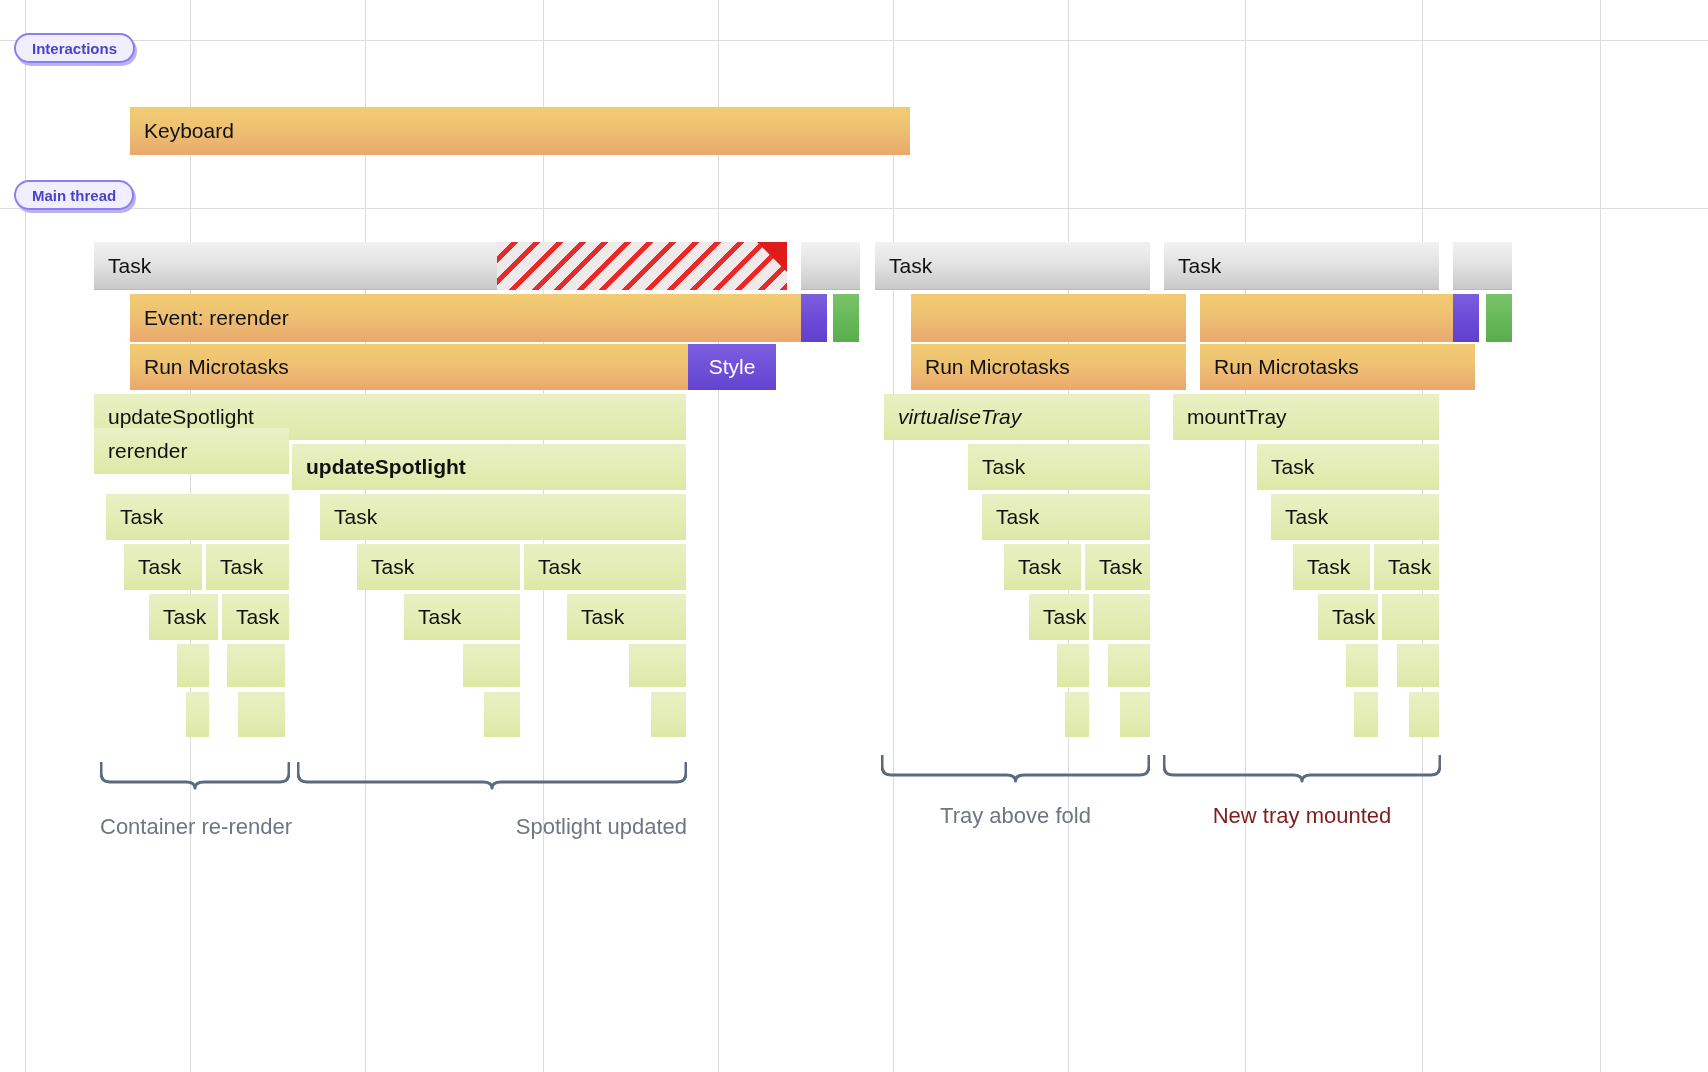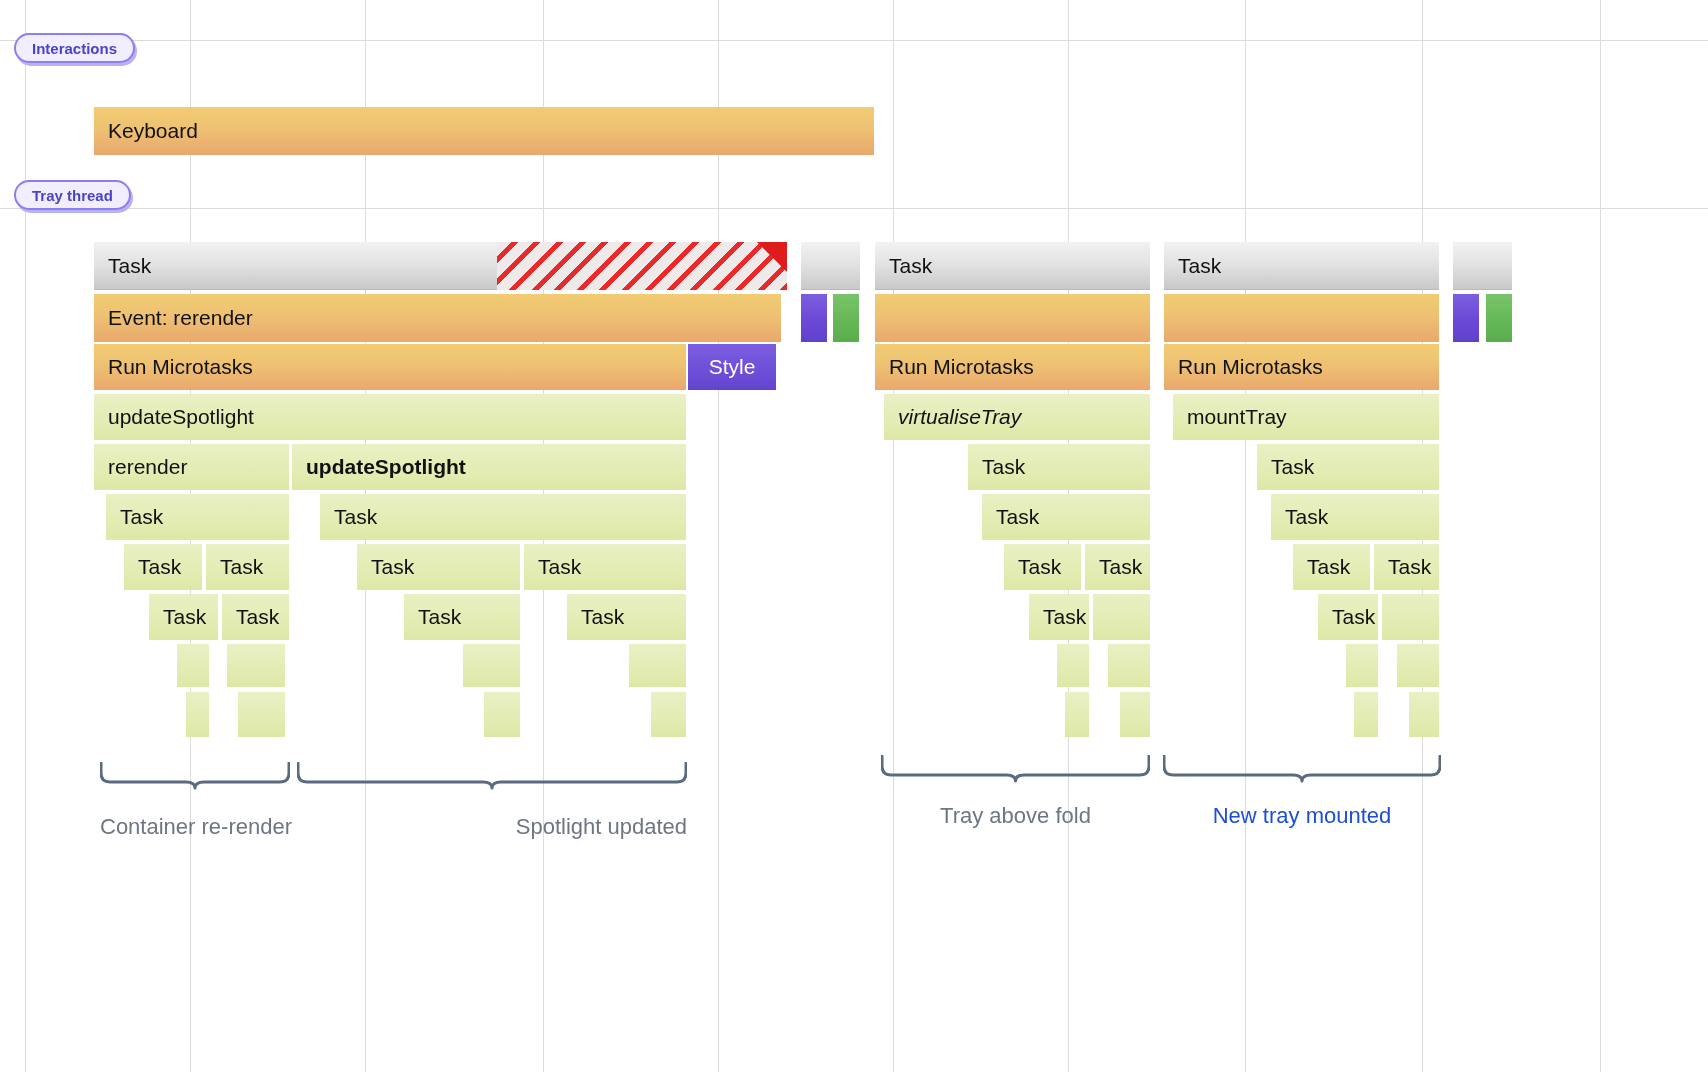--- a/index.html
+++ b/index.html
@@ -43,20 +43,21 @@
   }
   .blk-task {
     background: linear-gradient(to bottom, #f2f2f2 0%, #e3e3e3 45%, #c9c9c9 100%);
     border-bottom: 1px solid #b9b9b9;
   }
   .blk-event {
     background: linear-gradient(to bottom, #f2cf76 0%, #eec островfff 0%, #edc66e 40%, #e8a86a 100%);
   }
   .blk-event {
     background: linear-gradient(to bottom, #f1cc72 0%, #eec173 45%, #e9a86c 100%);
+    margin-left: 36px;
   }
   .blk-fn {
     background: linear-gradient(to bottom, #e9f0c4 0%, #e3ecb3 60%, #dde8a6 100%);
   }
   .blk-style {
     background: linear-gradient(to bottom, #7c5fe0 0%, #6e4fd8 55%, #6344cf 100%);
     color: #ffffff;
     justify-content: center;
     padding-left: 0;
   }
@@ -108,33 +109,33 @@
       <div class="vgrid" style="left: 893px; background: rgb(220, 220, 220);"></div>
       <div class="vgrid" style="left: 1068px; background: rgb(220, 220, 220);"></div>
       <div class="vgrid" style="left: 1245px; background: rgb(220, 220, 220);"></div>
       <div class="vgrid" style="left: 1422px; background: rgb(220, 220, 220);"></div>
       <div class="vgrid" style="left: 1600px; background: rgb(220, 220, 220);"></div>
       <div class="hgrid" style="top: 40px; background: rgb(220, 220, 220);"></div>
       <div class="hgrid" style="top: 208px; background: rgb(220, 220, 220);"></div>
     </div>
   <div id="tracks-layer">
       <div class="track-pill" style="left: 14px; top: 33px; text-align: right;">Interactions</div>
-      <div class="track-pill" style="left: 14px; top: 180px;">Tray thread</div>
+      <div class="track-pill" style="left: 14px; top: 180px;">Main thread</div>
     </div>
   <div id="bars-layer">
       <div class="blk blk-event" style="left: 94px; top: 107px; width: 780px; height: 48px;">Keyboard</div>
       <div class="blk blk-task" style="left: 94px; top: 242px; width: 693px; height: 48px;">Task</div>
       <div class="blk blk-task" style="left: 801px; top: 242px; width: 59px; height: 48px;"></div>
       <div class="blk blk-event" style="left: 94px; top: 294px; width: 687px; height: 48px;">Event: rerender</div>
       <div class="blk blk-purple" style="left: 801px; top: 294px; width: 26px; height: 48px;"></div>
       <div class="blk blk-green" style="left: 833px; top: 294px; width: 26px; height: 48px;"></div>
       <div class="blk blk-event" style="left: 94px; top: 344px; width: 592px; height: 46px;">Run Microtasks</div>
       <div class="blk blk-style" style="left: 688px; top: 344px; width: 88px; height: 46px;">Style</div>
       <div class="blk blk-fn" style="left: 94px; top: 394px; width: 592px; height: 46px;">updateSpotlight</div>
-      <div class="blk blk-fn" style="left: 94px; top: 444px; width: 195px; height: 46px;">rerender</div>
+      <div class="blk blk-fn" style="left: 94px; top: 428px; width: 195px; height: 46px;">rerender</div>
       <div class="blk blk-fn" style="left: 292px; top: 444px; width: 394px; height: 46px; font-weight: bold;">updateSpotlight</div>
       <div class="blk blk-fn" style="left: 106px; top: 494px; width: 183px; height: 46px;">Task</div>
       <div class="blk blk-fn" style="left: 320px; top: 494px; width: 366px; height: 46px;">Task</div>
       <div class="blk blk-fn" style="left: 124px; top: 544px; width: 78px; height: 46px;">Task</div>
       <div class="blk blk-fn" style="left: 206px; top: 544px; width: 83px; height: 46px;">Task</div>
       <div class="blk blk-fn" style="left: 357px; top: 544px; width: 163px; height: 46px;">Task</div>
       <div class="blk blk-fn" style="left: 524px; top: 544px; width: 162px; height: 46px;">Task</div>
       <div class="blk blk-fn" style="left: 149px; top: 594px; width: 69px; height: 46px;">Task</div>
       <div class="blk blk-fn" style="left: 222px; top: 594px; width: 67px; height: 46px;">Task</div>
       <div class="blk blk-fn" style="left: 404px; top: 594px; width: 116px; height: 46px;">Task</div>
@@ -199,15 +200,15 @@
         <svg width="269" height="30" viewBox="0 0 269 30">
           <path d="M 1,1 L 1,11 Q 1,20 10,20 L 125.5,20 Q 134.5,20 134.5,26 Q 134.5,20 143.5,20 L 259,20 Q 268,20 268,11 L 268,1" fill="none" stroke="#5a6b80" stroke-width="3" stroke-linecap="round" stroke-linejoin="round"></path>
         </svg>
       </div>
       <div class="ann-label" style="left: 881px; top: 803px; width: 269px; color: rgb(110, 118, 131);">Tray above fold</div>
       <div class="bracket" style="left: 1163px; top: 755px;">
         <svg width="278" height="30" viewBox="0 0 278 30">
           <path d="M 1,1 L 1,11 Q 1,20 10,20 L 130,20 Q 139,20 139,26 Q 139,20 148,20 L 268,20 Q 277,20 277,11 L 277,1" fill="none" stroke="#5a6b80" stroke-width="3" stroke-linecap="round" stroke-linejoin="round"></path>
         </svg>
       </div>
-      <div class="ann-label" style="left: 1163px; top: 803px; width: 278px; color: #1d4ed8; text-align: center;">New tray mounted</div>
+      <div class="ann-label" style="left: 1163px; top: 803px; width: 278px; color: #7f1d1d; text-align: center;">New tray mounted</div>
     </div>
 </div>
 
 </body></html>

